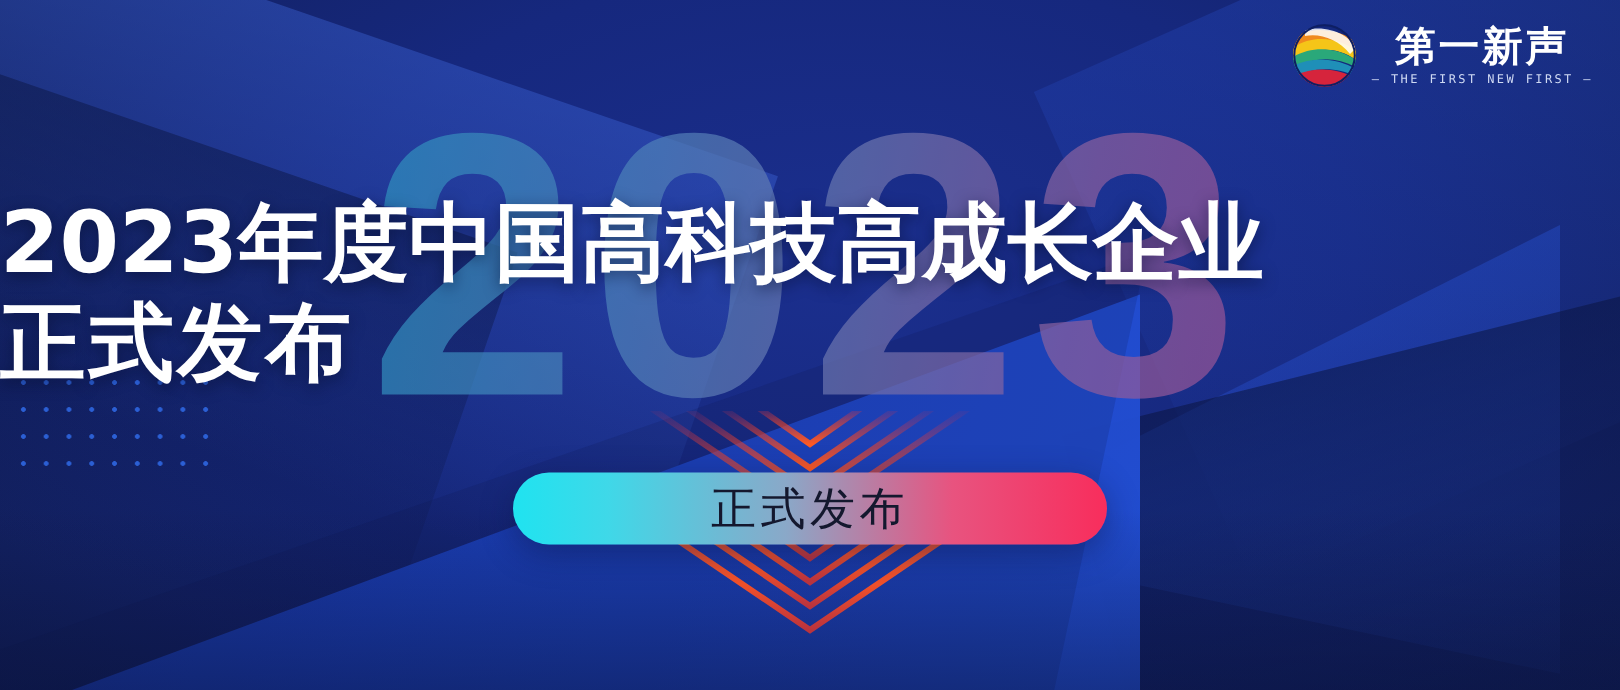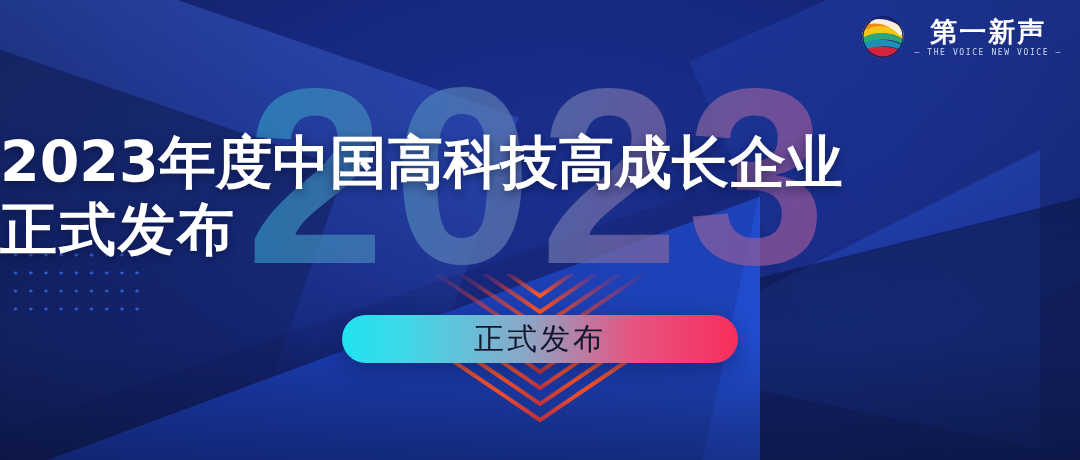--- a/index.html
+++ b/index.html
@@ -216,21 +216,21 @@
           <path d="M2 18 C16 8, 34 12, 44 20 L44 26 C30 16, 14 18, 2 26 Z" fill="#f5c518"></path>
           <path d="M2 24 C16 16, 32 18, 44 26 L44 31 C30 23, 14 24, 2 32 Z" fill="#2aa87a"></path>
           <path d="M2 30 C16 23, 32 25, 44 32 L44 37 C30 30, 14 31, 2 38 Z" fill="#1f8fb8"></path>
           <path d="M4 36 C18 30, 32 32, 44 38 L44 44 L4 44 Z" fill="#d6243c"></path>
           <path d="M10 6 C26 2, 40 10, 44 18 L40 22 C32 12, 20 8, 10 10 Z" fill="#ffffff" opacity=".85"></path>
           <circle cx="23" cy="23" r="20.2" fill="none" stroke="#0e1f63" stroke-width="1.4"></circle>
         </g>
       </svg>
       <div class="logo-text">
         <span class="logo-cn">第一新声</span>
-        <span class="logo-en">— THE VOICE NEW VOICE —</span>
+        <span class="logo-en">— THE FIRST NEW FIRST —</span>
       </div>
     </div>
 
 
   </div>
 
   <div class="headline">
     <span class="l1">2023年度中国高科技高成长企业</span>
     <span class="l2">正式发布</span>
   </div>

